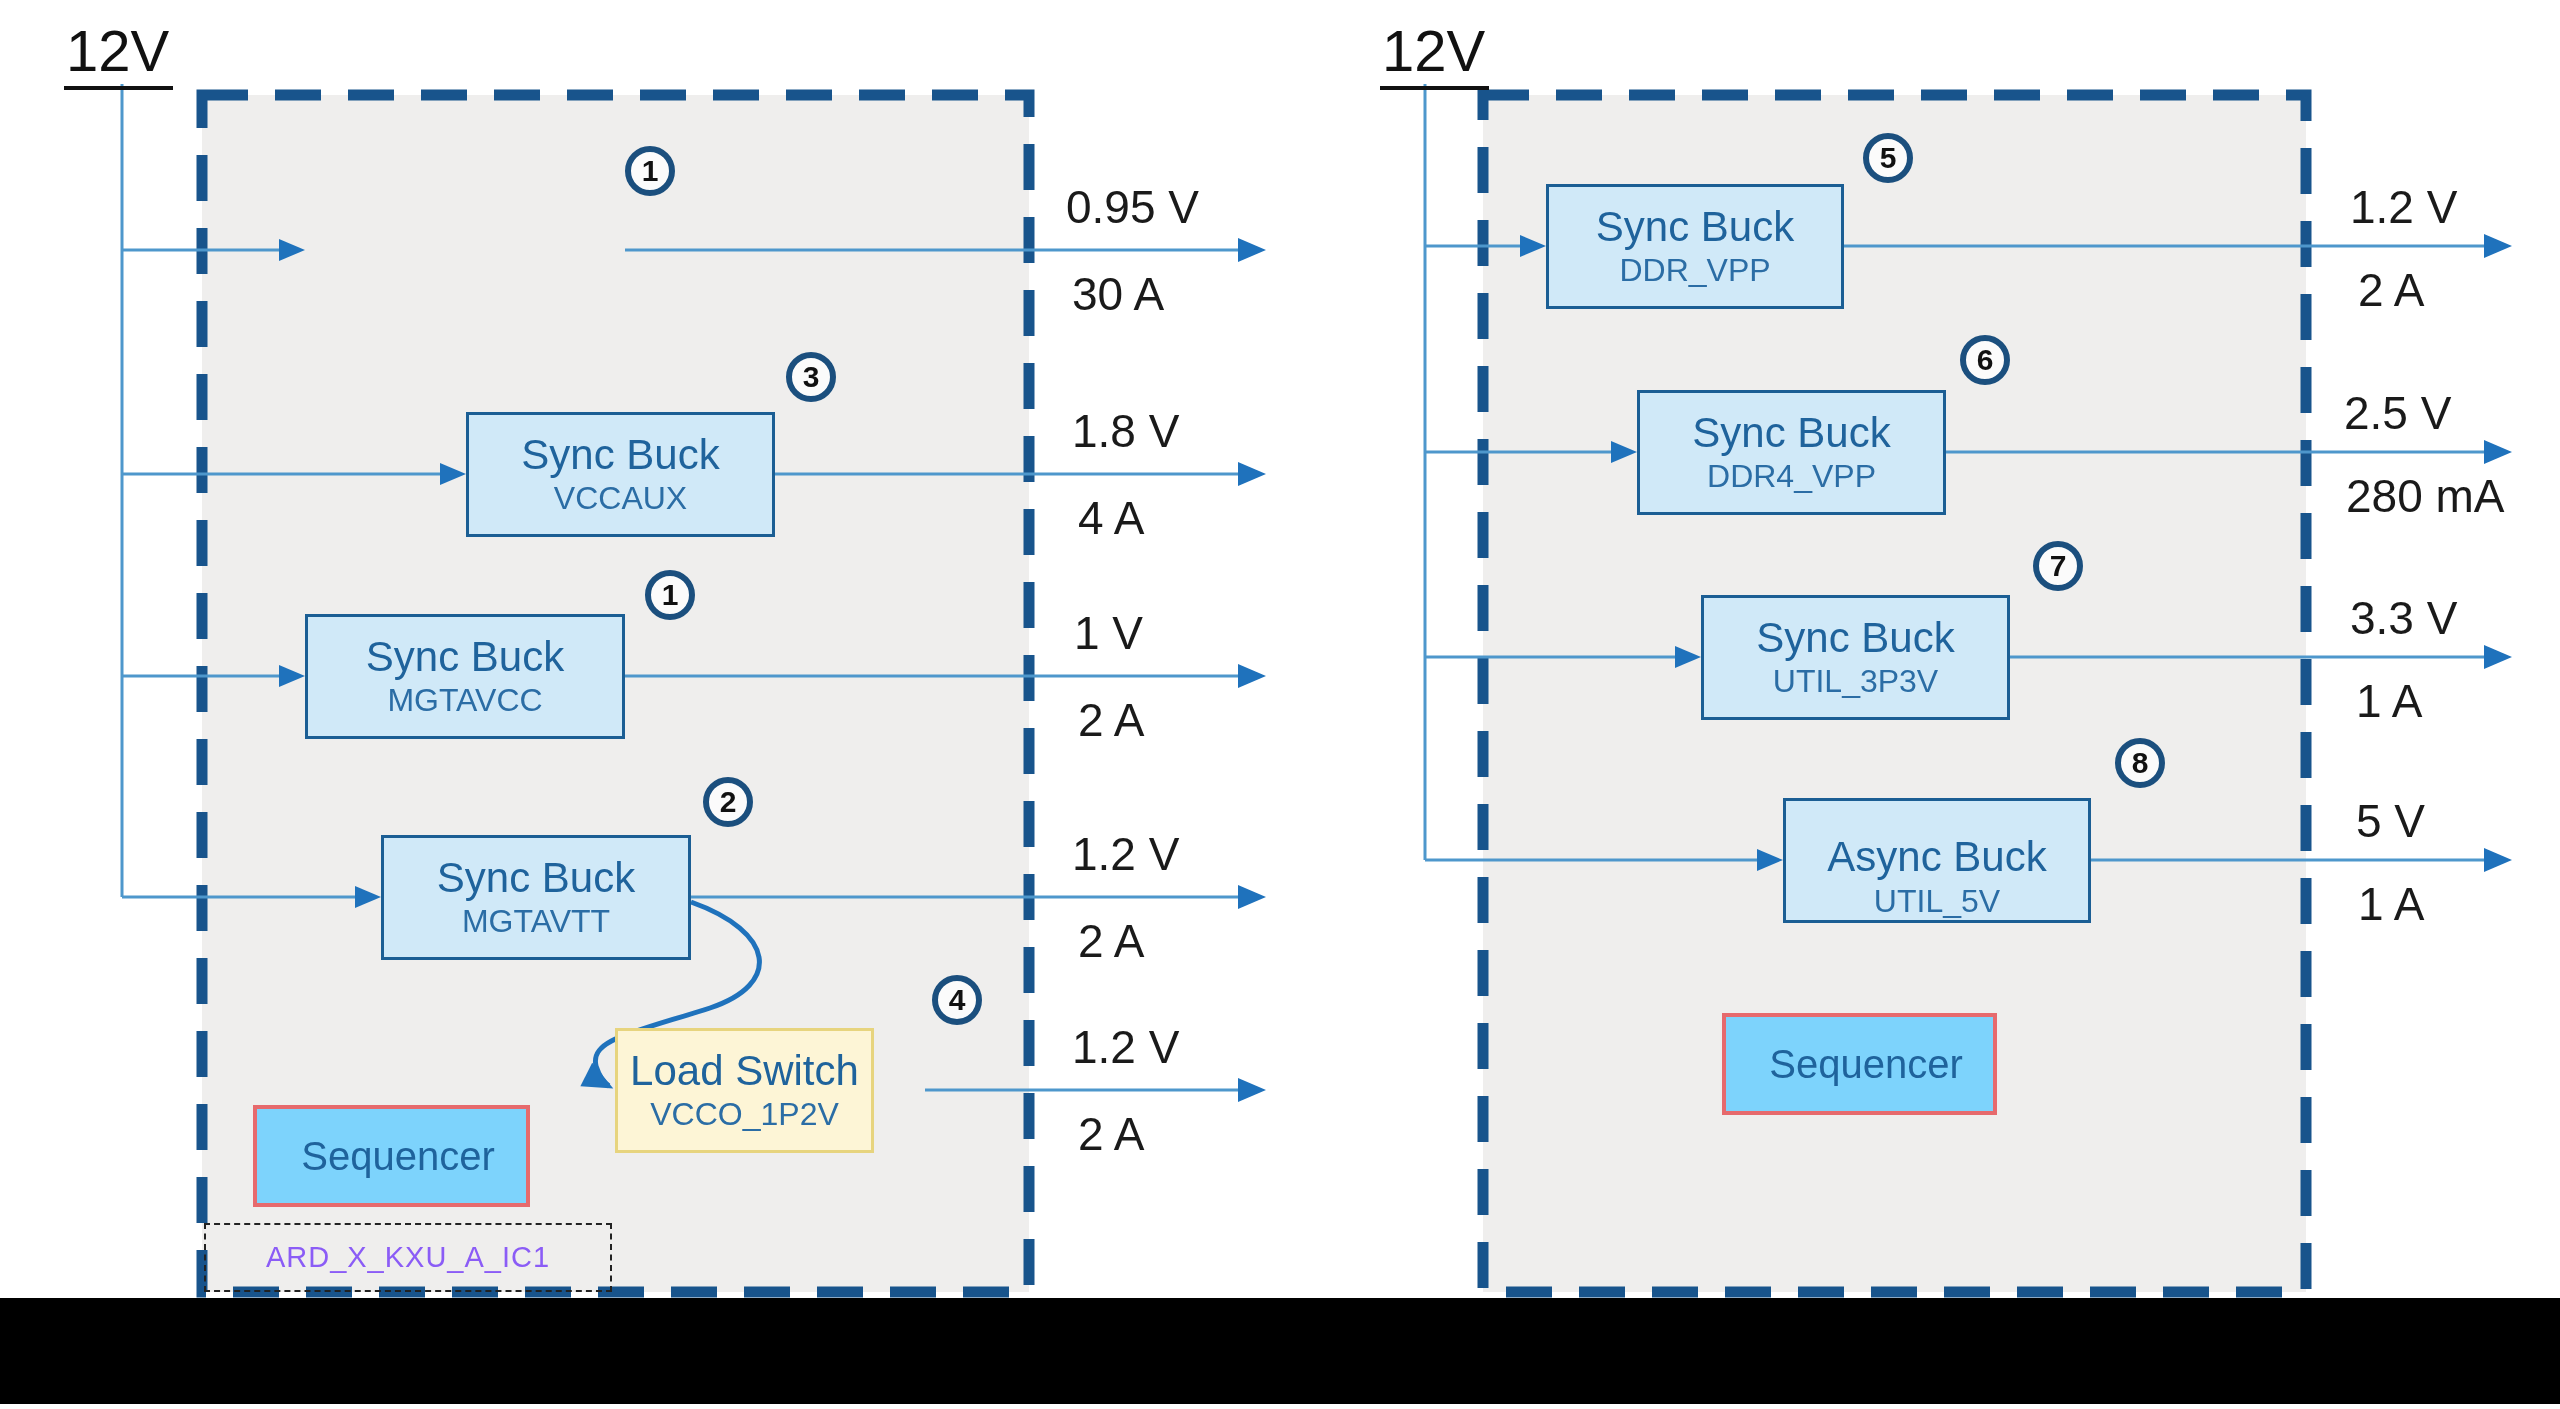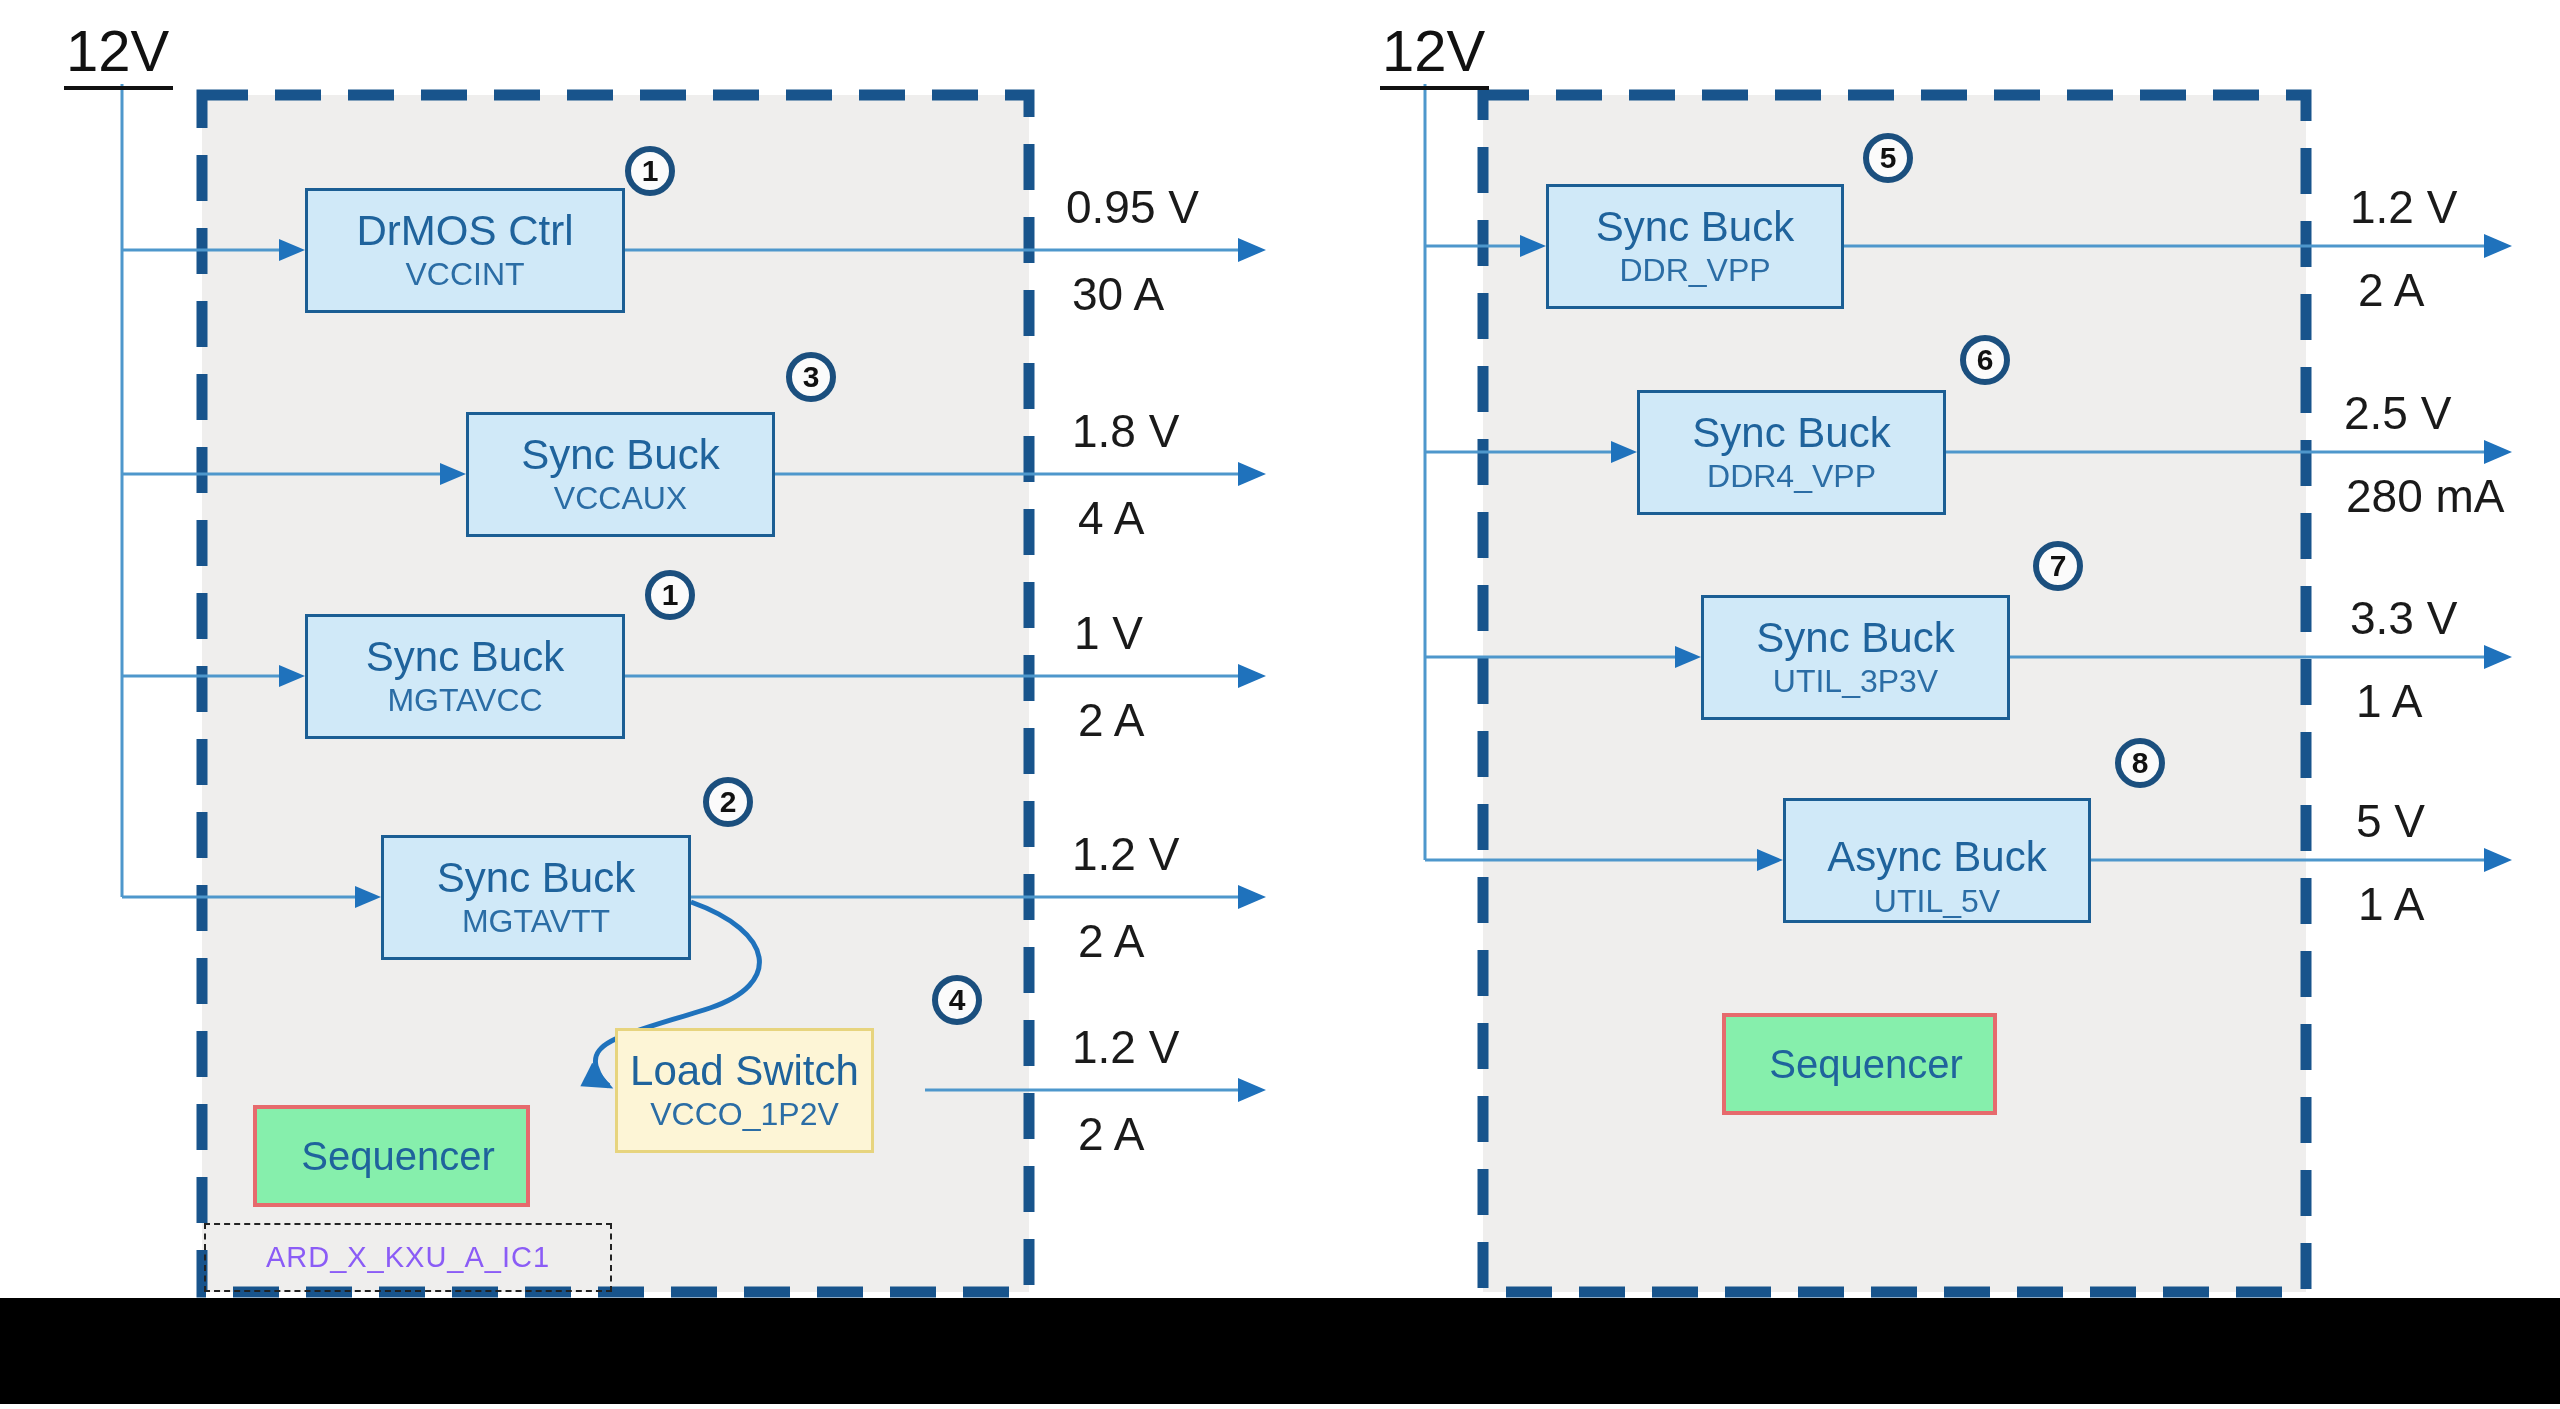--- a/index.html
+++ b/index.html
@@ -18,21 +18,21 @@
   }
   .block{
     position:absolute;z-index:4;
     display:flex;flex-direction:column;align-items:center;justify-content:center;
     text-align:center;box-sizing:border-box;
   }
   .block .t1{font-size:42px;color:#1f639c;line-height:1.15;}
   .block .t2{font-size:32px;color:#2b6da5;line-height:1.2;}
   .block-blue{background:#d0e9f8;border:3px solid #1b5e94;}
   .block-yellow{background:#fdf5d6;border:3px solid #e7d47e;}
-  .block-pink{background:#86efac;border:4px solid #e66a6d;padding-left:13px;}
+  .block-pink{background:#7dd3fc;border:4px solid #e66a6d;padding-left:13px;}
   .block-pink .t1{font-size:40px;}
   .seq-circle{
     position:absolute;z-index:5;width:50px;height:50px;border-radius:50%;
     background:#fbfbfb;border:6px solid #1b4f7e;box-sizing:border-box;
     display:flex;align-items:center;justify-content:center;
     font-size:30px;font-weight:bold;color:#111;
   }
   .out-label{position:absolute;z-index:3;font-size:46px;color:#1a1a1a;line-height:1;white-space:nowrap;}
   .designator{
     position:absolute;z-index:5;box-sizing:border-box;
@@ -100,24 +100,20 @@
       <polygon points="-28,-12 0,0 -28,12" transform="translate(2512,246)"></polygon>
       <polygon points="-28,-12 0,0 -28,12" transform="translate(2512,452)"></polygon>
       <polygon points="-28,-12 0,0 -28,12" transform="translate(2512,657)"></polygon>
       <polygon points="-28,-12 0,0 -28,12" transform="translate(2512,860)"></polygon>
     </g>
   </svg>
 
   <div class="rail-label" style="left:64px;top:22px;">12V</div>
   <div class="rail-label" style="left:1380px;top:22px;">12V</div>
 
-  <div class="block block-blue" style="left:305px;top:188px;width:320px;height:125px;">
-    <span class="t1">DrMOS Ctrl</span>
-    <span class="t2">VCCINT</span>
-  </div>
   <div class="seq-circle" style="left:625px;top:146px;">
       <span>1</span>
     </div>
 
   <div class="block block-blue" style="left:466px;top:412px;width:309px;height:125px;">
     <span class="t1">Sync Buck</span>
     <span class="t2">VCCAUX</span>
   </div>
   <div class="seq-circle" style="left:786px;top:352px;">
       <span>3</span>

